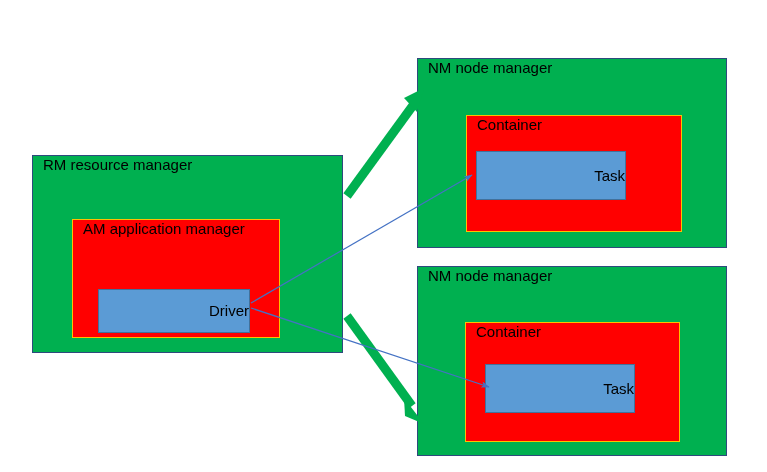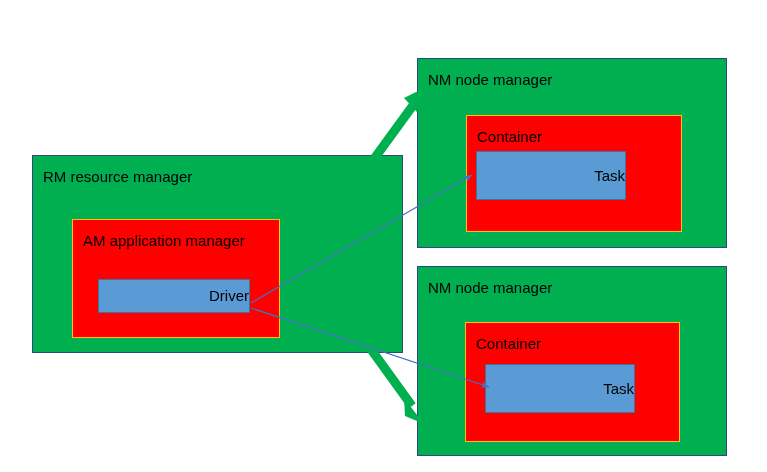--- a/index.html
+++ b/index.html
@@ -33,21 +33,21 @@
   }
   .box-label {
     position: absolute;
     color: #000000;
     font-size: 15px;
     line-height: 18px;
     white-space: nowrap;
   }
   .label-tl {
     left: 10px;
-    top: 12px;
+    top: 0;
   }
   .label-center {
     left: 0;
     right: 0;
     top: 50%;
     transform: translateY(-50%);
     text-align: right;
   }
   #arrow-layer {
     position: absolute;
@@ -56,29 +56,29 @@
     width: 767px;
     height: 472px;
     pointer-events: none;
   }
 </style>
 </head>
 <body>
 
 <div id="canvas">
 
-  <div class="box green-box" style="left:32px; top:155px; width:371px; height:198px;">
+  <div class="box green-box" style="left:32px; top:155px; width:311px; height:198px;">
     <div class="box-label label-tl">RM resource manager</div>
   </div>
 
   <div class="box red-box" style="left:72px; top:219px; width:208px; height:119px;">
     <div class="box-label label-tl">AM application manager</div>
   </div>
 
-  <div class="box blue-box" style="left:98px; top:279px; width:152px; height:34px;">
+  <div class="box blue-box" style="left:98px; top:289px; width:152px; height:44px;">
     <div class="box-label label-center">Driver</div>
   </div>
 
   <div class="box green-box" style="left:417px; top:58px; width:310px; height:190px;">
     <div class="box-label label-tl">NM node manager</div>
   </div>
 
   <div class="box red-box" style="left:466px; top:115px; width:216px; height:117px;">
     <div class="box-label label-tl">Container</div>
   </div>

